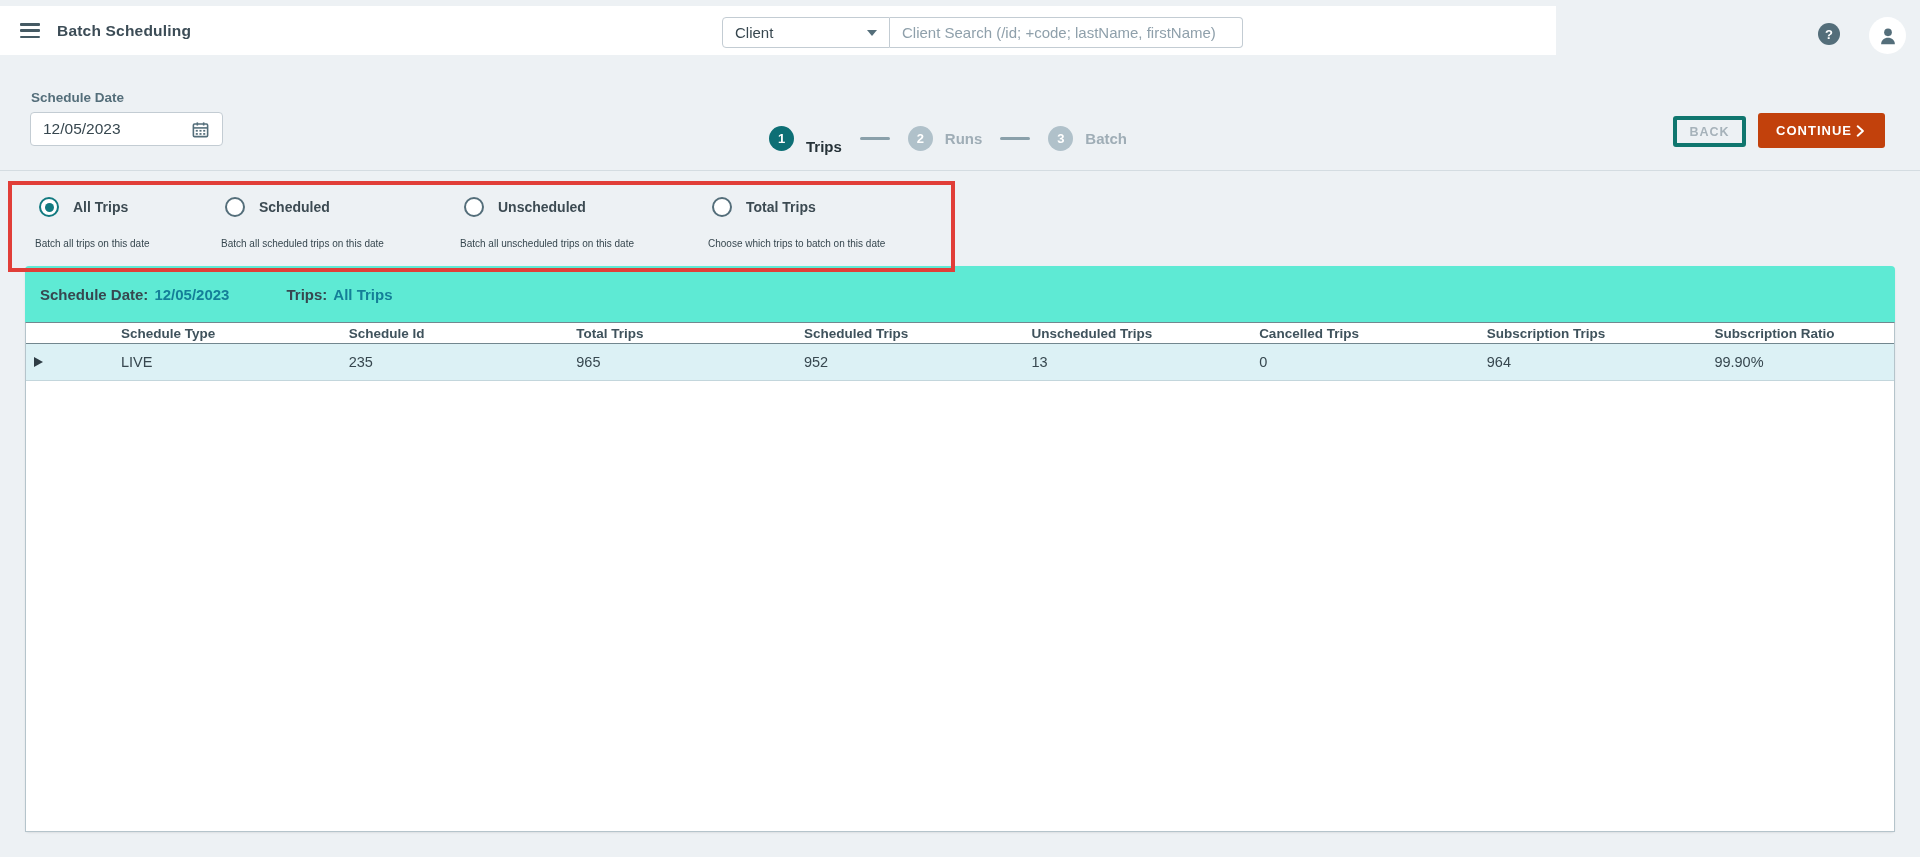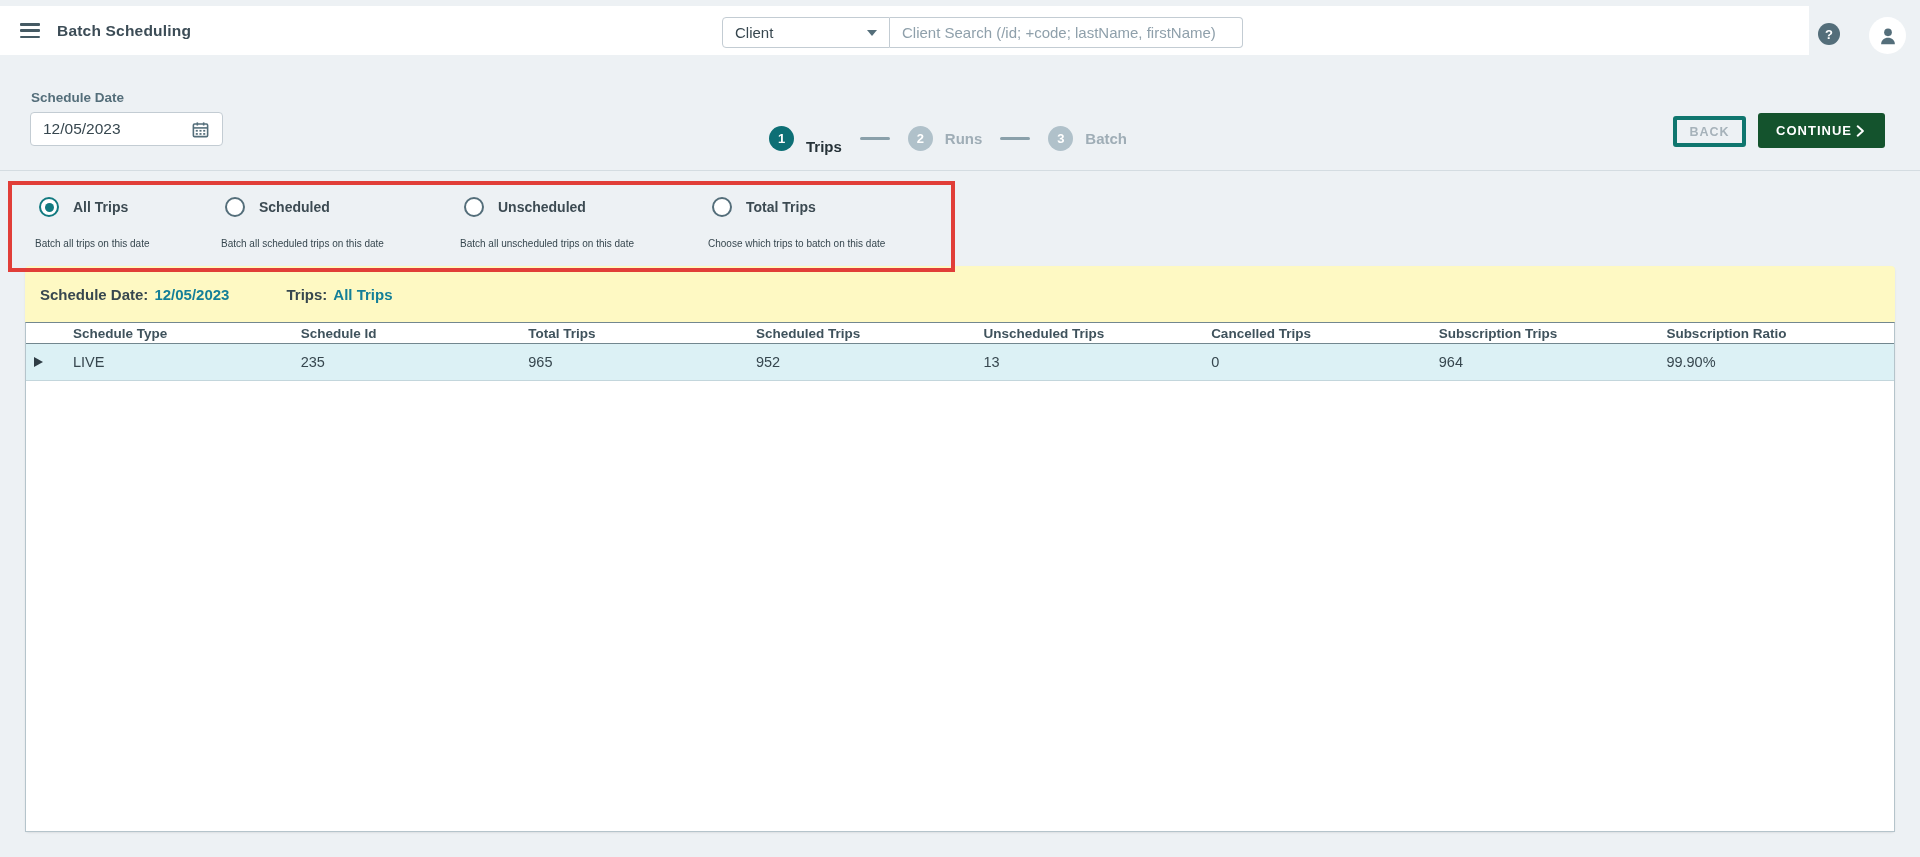--- a/index.html
+++ b/index.html
@@ -1,20 +1,20 @@
 <!DOCTYPE html>
 <html><head>
 <meta charset="utf-8">
 <style>
   * { margin:0; padding:0; box-sizing:border-box; }
   html,body { width:1920px; height:857px; }
   body { font-family:"Liberation Sans","DejaVu Sans",sans-serif; background:#edf1f4; position:relative; overflow:hidden; color:#37474f; }
 
   
-  .topbar { position:absolute; left:0; top:6px; width:1809px; height:49px; background:#ffffff; display:flex; align-items:center; padding-left:20px; }
+  .topbar { position:absolute; left:0; top:6px; width:1556px; height:49px; background:#ffffff; display:flex; align-items:center; padding-left:20px; }
   .hamburger { width:20px; height:15px; display:flex; flex-direction:column; justify-content:space-between; cursor:pointer; margin-right:17px; }
   .hamburger div { height:2.5px; background:#455a64; border-radius:1px; }
   .app-title { font-size:15.5px; font-weight:700; color:#3c4c56; letter-spacing:.2px; }
 
   .search-group { position:absolute; left:702px; top:17px; height:31px; display:flex;padding-left:20px; }
   .search-cat { width:168px; height:31px; background:#fff; border:1px solid #c3ccd3; border-radius:4px 0 0 4px; display:flex; align-items:center; padding:0 12px; font-size:15px; color:#37474f; cursor:pointer; }
   .search-cat .spacer { flex:1; }
   .caret-down { width:0; height:0; border-left:5px solid transparent; border-right:5px solid transparent; border-top:6px solid #546e7a; }
   .search-input { width:353px; height:31px; border:1px solid #c3ccd3; border-left:none; border-radius:0 4px 4px 0; padding:0 12px; font-size:15px; color:#37474f; font-family:"Liberation Sans","DejaVu Sans",sans-serif; outline:none; }
   .search-input::placeholder { color:#8fa0ab; opacity:1; }
@@ -30,44 +30,44 @@
   .stepper { position:absolute; left:769px; top:122px; display:flex; align-items:center; }
   .step-circle { width:25px; height:25px; border-radius:50%; color:#fff; font-size:13px; font-weight:700; display:flex; align-items:center; justify-content:center; }
   .step-circle.active { background:#0d6f75; }
   .step-circle.inactive { background:#b0c1ca; }
   .step-label { font-size:15px; font-weight:700; margin-left:12px; }
   .step-label.active { color:#263238;margin-top:16px; }
   .step-label.inactive { color:#9fadb6; }
   .step-dash { width:30px; height:3px; background:#8aa0aa; border-radius:2px; margin:0 18px; }
 
   .back-btn { position:absolute; left:1673px; top:116px; width:73px; height:31px; background:transparent; border:4px solid #0f766e; border-radius:3px; color:#a6b2ba; font-size:12.5px; font-weight:700; letter-spacing:1px; font-family:inherit; cursor:default; }
-  .continue-btn { position:absolute; left:1758px; top:113px; width:127px; height:35px; background:#14532d; border:none; border-radius:3px; color:#fff; font-size:13px; font-weight:700; letter-spacing:1px; font-family:inherit; cursor:pointer; display:flex; align-items:center; justify-content:center; gap:1px; }
+  .continue-btn { position:absolute; left:1758px; top:113px; width:127px; height:35px; background:#c2410c; border:none; border-radius:3px; color:#fff; font-size:13px; font-weight:700; letter-spacing:1px; font-family:inherit; cursor:pointer; display:flex; align-items:center; justify-content:center; gap:1px; }
 
   .section-divider { position:absolute; left:0; top:170px; width:1920px; height:1px; background:#d4dce1; }
 
   
   .highlight-box { position:absolute; left:8px; top:181px; width:947px; height:91px; border:4px solid #e13e38; z-index:5; pointer-events:none; }
   .filter-option { position:absolute; top:197px; z-index:6; }
   .fo-1 { left:35px; } .fo-2 { left:221px; } .fo-3 { left:460px; } .fo-4 { left:708px; }
   .filter-head { display:flex; align-items:center; gap:14px; cursor:pointer; }
   .radio { width:20px; height:20px; border-radius:50%; border:2.5px solid #546e7a; background:#fff; position:relative; flex:none; margin-left:4px; }
   .radio.checked { border-color:#127a80; }
   .radio.checked::after { content:""; position:absolute; left:50%; top:50%; width:9px; height:9px; margin:-4.5px 0 0 -4.5px; border-radius:50%; background:#127a80; }
   .filter-label { font-size:14px; font-weight:700; color:#3c4a52; }
   .filter-desc { margin-top:21px; font-size:10px; color:#37474f; }
 
   
-  .card { position:absolute; left:25px; top:266px; width:1870px; height:566px; background:#fef9c3; border-radius:4px; box-shadow:0 1px 2px rgba(0,0,0,.08); }
+  .card { position:absolute; left:25px; top:266px; width:1870px; height:566px; background:#5eead4; border-radius:4px; box-shadow:0 1px 2px rgba(0,0,0,.08); }
   .summary-bar { height:56px; display:flex; align-items:center; padding-left:15px; }
   .summary-bar .lbl { font-size:15px; font-weight:700; color:#37474f; }
   .summary-bar .lnk { font-size:15px; font-weight:700; color:#147f98; margin-left:6px; cursor:pointer; }
   .summary-bar .gap { width:57px; }
 
   .trip-table { position:absolute; left:0; top:56px; width:1870px; height:510px; border:1px solid #b5c4cb; border-top:1px solid #72878f; background:#fff; }
-  .t-row { display:grid; grid-template-columns:47px repeat(8,1fr); align-items:center; }
+  .t-row { display:grid; grid-template-columns:47px repeat(8,1fr); align-items:center;gap:48px; }
   .t-head { height:21px; border-bottom:1px solid #72878f; }
   .t-head .th { font-size:13.5px; font-weight:700; color:#3f525c; white-space:nowrap; }
   .t-data { height:37px; background:#dcf1f5; border-bottom:1px solid #c3d6dc; cursor:pointer; }
   .t-data .td { font-size:14.5px; color:#37474f; }
   .expand-cell { display:flex; align-items:center; padding-left:8px; }
   .tri-right { width:0; height:0; border-left:9px solid #2f3d45; border-top:5.5px solid transparent; border-bottom:5.5px solid transparent; }
 </style>
 </head>
 <body>
 

